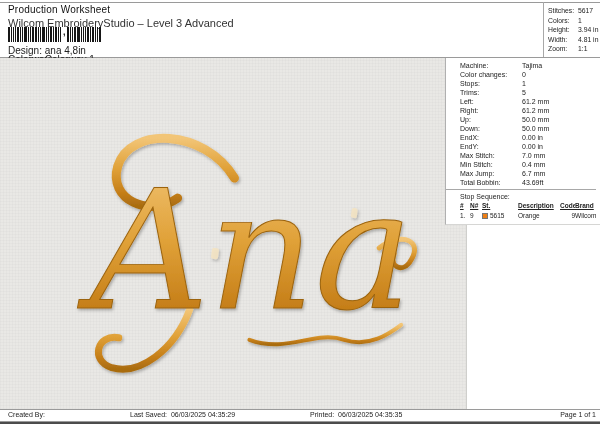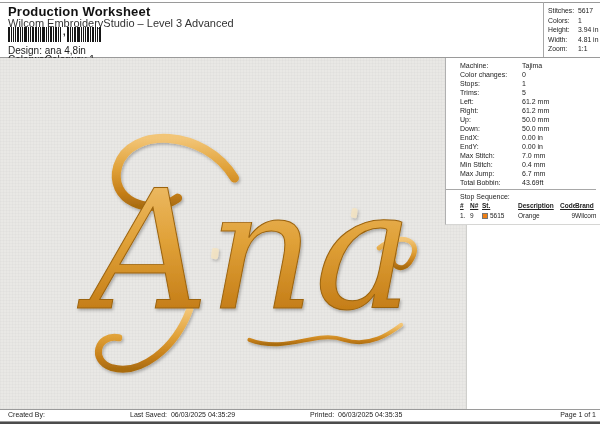--- a/index.html
+++ b/index.html
@@ -8,21 +8,21 @@
     font-family:"Liberation Sans", sans-serif;color:#222;overflow:hidden;
   }
   .hline{position:absolute;left:0;width:600px;height:1px;background:#9a9a9a}
   .topline{top:2px}
   .headline{top:57px}
   .footline1{top:409px}
   .footline2{top:421px}
   .bottom-strip{position:absolute;left:0;top:422px;width:600px;height:2px;background:#4c4c4c}
 
   
-  .title{position:absolute;left:8px;top:4px;font-size:13px;font-weight:bold;color:#111;letter-spacing:.2px}
+  .title{position:absolute;left:8px;top:4px;font-size:10px;font-weight:normal;color:#111;letter-spacing:.2px}
   .subtitle{position:absolute;left:8px;top:17px;font-size:11px;color:#333}
   .barcode{position:absolute;left:8px;top:27px;height:15px;display:flex;align-items:flex-end}
   .barcode i{display:block;height:15px;background:#161616;margin-right:1px}
   .barcode .comma{font-size:9px;font-weight:bold;margin:0 1px;line-height:20px;color:#111}
   .meta{position:absolute;left:8px;font-size:10px;color:#222}
   .meta .k{display:inline-block;width:34px}
   
   .row-design{top:45px}
   .row-colorway{top:54px}
 

